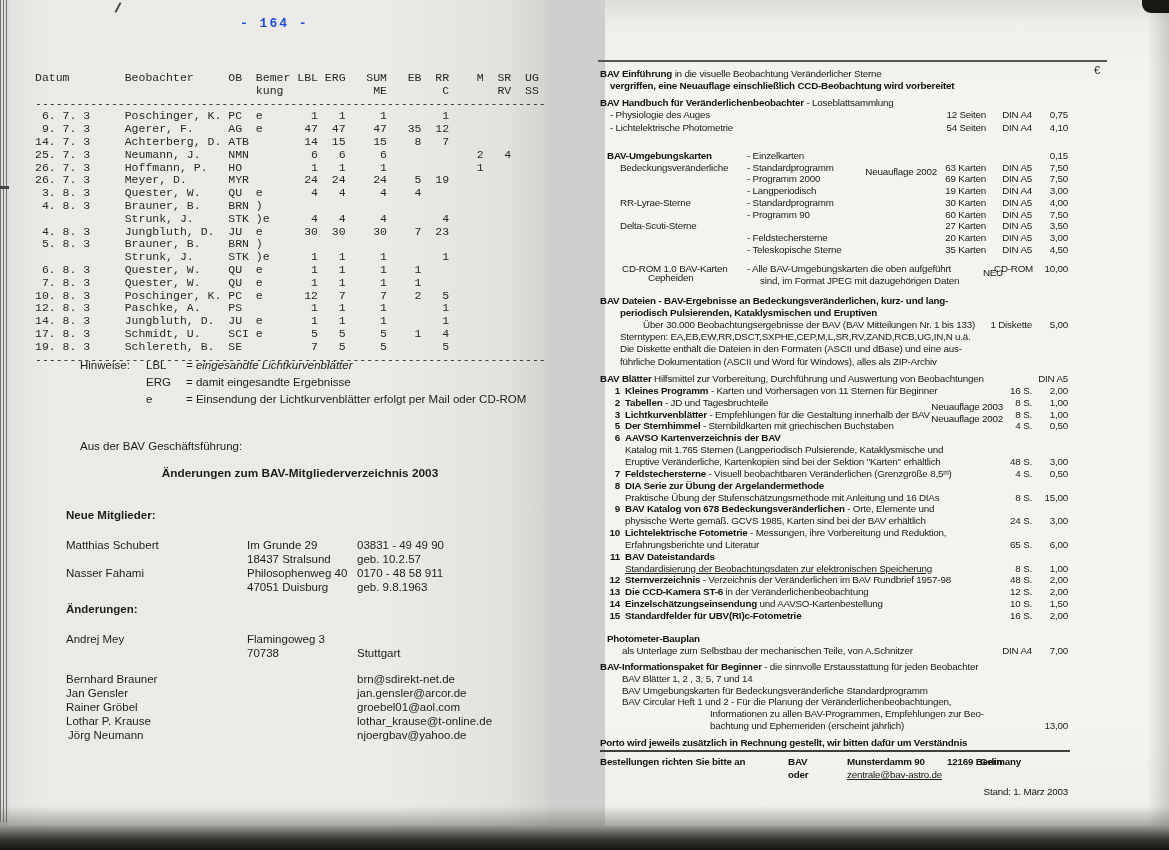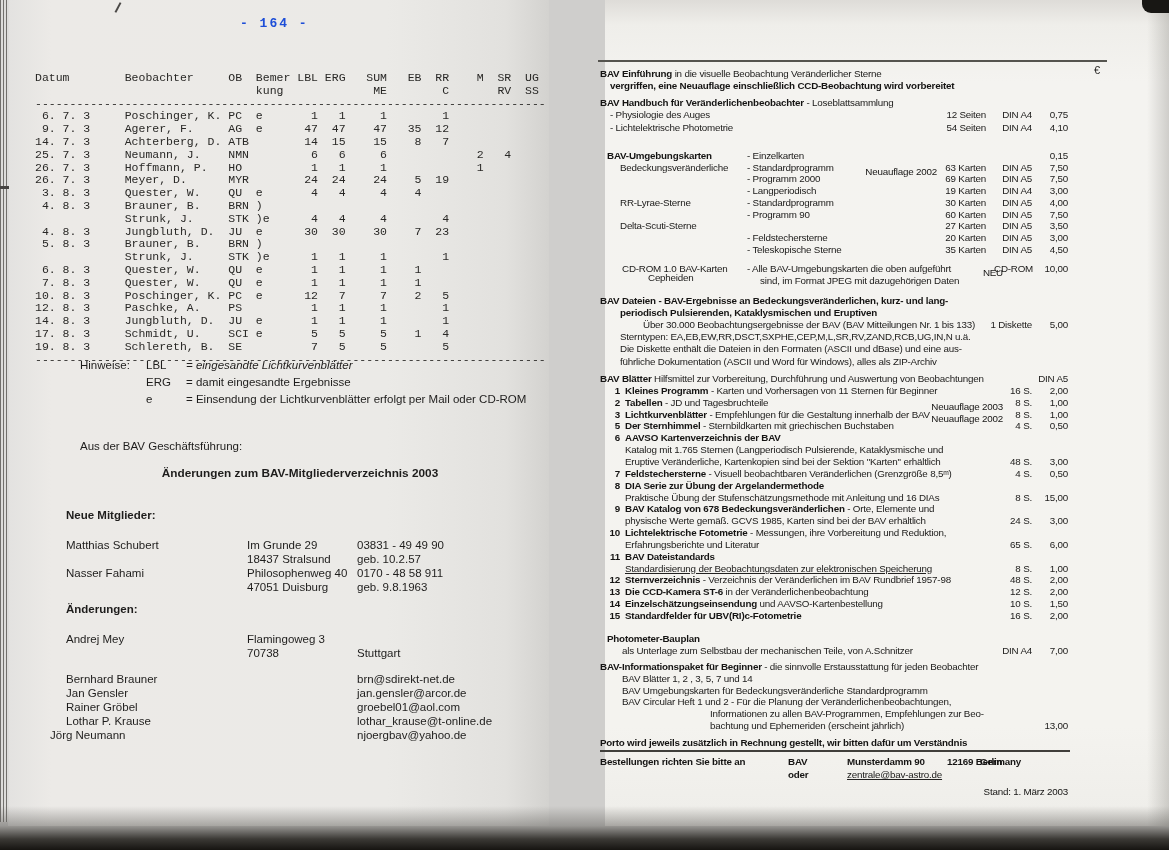--- a/index.html
+++ b/index.html
@@ -116,21 +116,21 @@
     <div class="lp" style="left:357px;top:647px;">Stuttgart</div>
 
     <div class="lp" style="left:66px;top:673px;">Bernhard Brauner</div>
     <div class="lp" style="left:357px;top:673px;">brn@sdirekt-net.de</div>
     <div class="lp" style="left:66px;top:687px;">Jan Gensler</div>
     <div class="lp" style="left:357px;top:687px;">jan.gensler@arcor.de</div>
     <div class="lp" style="left:66px;top:701px;">Rainer Gröbel</div>
     <div class="lp" style="left:357px;top:701px;">groebel01@aol.com</div>
     <div class="lp" style="left:66px;top:715px;">Lothar P. Krause</div>
     <div class="lp" style="left:357px;top:715px;">lothar_krause@t-online.de</div>
-    <div class="lp" style="left:50px;top:729px;text-align:right;">Jörg Neumann</div>
+    <div class="lp" style="left:68px;top:729px;text-align:right;">Jörg Neumann</div>
     <div class="lp" style="left:357px;top:729px;">njoergbav@yahoo.de</div>
 
     <div class="rp-rule-title"></div>
     <div class="rp-euro">€</div>
 
     <div>
         <div class="rline" style="top: 68px;">
           <span class="chunk" style="left: 600px;"><span class="sb">BAV Einführung</span><span> in die visuelle Beobachtung Veränderlicher Sterne</span></span>
         </div>
         <div class="rline" style="top: 80.2px;">

